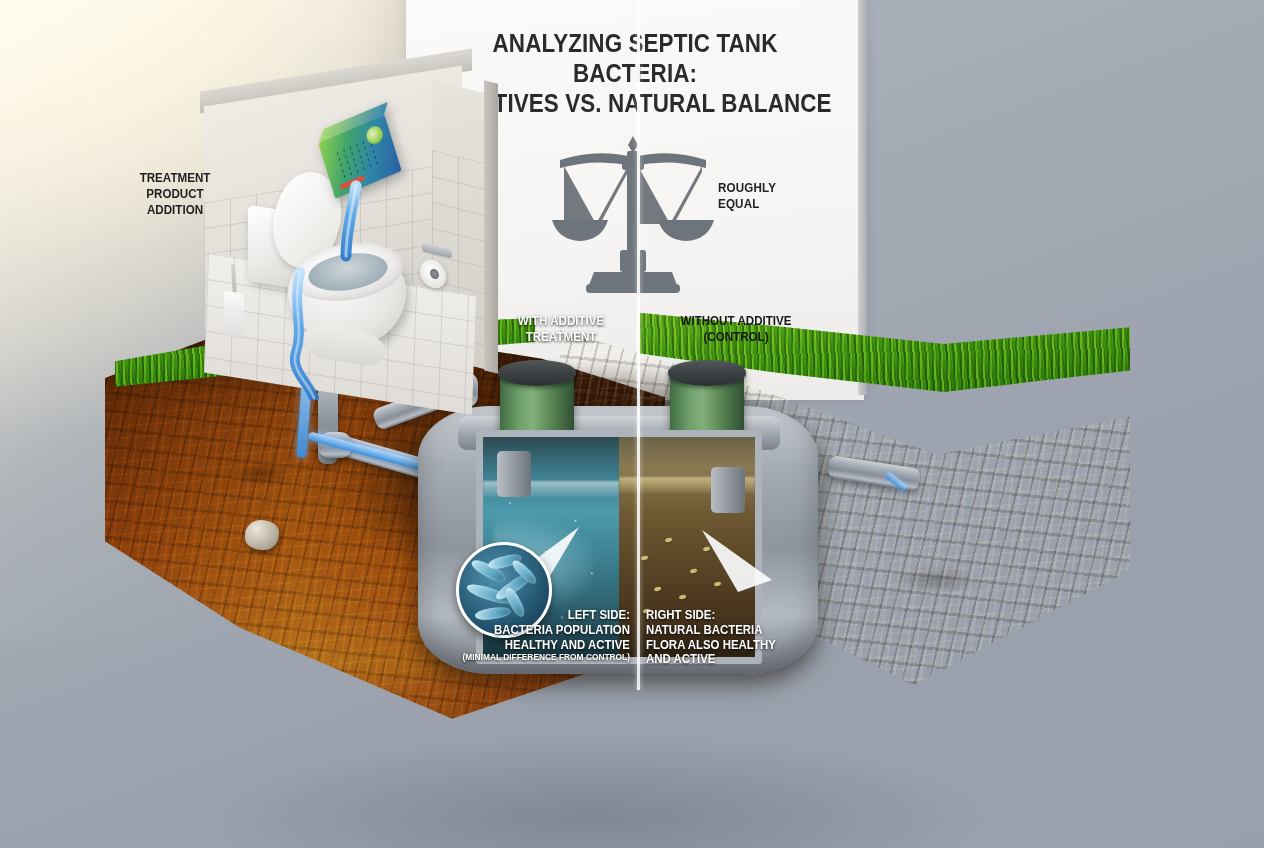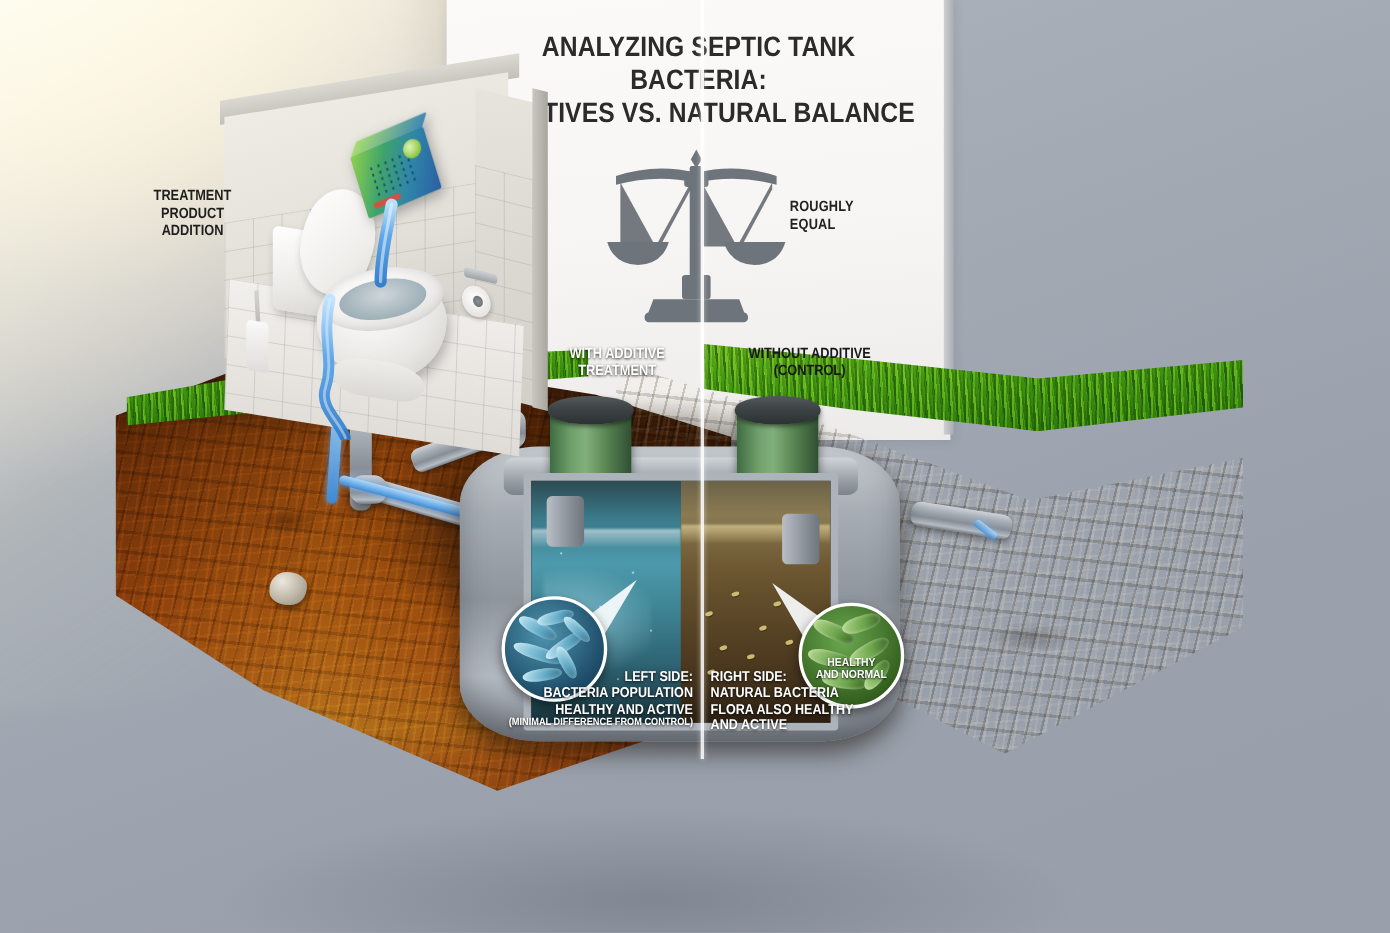--- a/index.html
+++ b/index.html
@@ -550,34 +550,20 @@
       <div class="rod b" style="left:32%; top:12%; width:38%; height:12%; transform:rotate(-14deg);"></div>
       <div class="rod b" style="left:8%; top:48%; width:52%; height:13%; transform:rotate(18deg);"></div>
       <div class="rod b" style="left:38%; top:40%; width:46%; height:12%; transform:rotate(-34deg);"></div>
       <div class="rod b" style="left:44%; top:58%; width:36%; height:12%; transform:rotate(62deg);"></div>
       <div class="rod b" style="left:18%; top:70%; width:40%; height:12%; transform:rotate(-8deg);"></div>
       <div class="rod b" style="left:56%; top:24%; width:34%; height:11%; transform:rotate(44deg);"></div>
       <div class="badge-text"></div>
     </div>
   </div>
 
-  <div class="callout" style="left:726px; top:548px;">
-    <div class="disc green">
-      <div class="rod g" style="left:10%; top:18%; width:44%; height:16%; transform:rotate(24deg);"></div>
-      <div class="rod g" style="left:40%; top:10%; width:40%; height:15%; transform:rotate(-18deg);"></div>
-      <div class="rod g" style="left:6%; top:46%; width:48%; height:16%; transform:rotate(14deg);"></div>
-      <div class="rod g" style="left:46%; top:38%; width:44%; height:15%; transform:rotate(-30deg);"></div>
-      <div class="rod g" style="left:20%; top:68%; width:46%; height:15%; transform:rotate(8deg);"></div>
-      <div class="rod g" style="left:58%; top:62%; width:36%; height:14%; transform:rotate(-52deg);"></div>
-      <div class="badge-text">
-        <div>HEALTHY</div>
-        <div>AND NORMAL</div>
-      </div>
-    </div>
-  </div>
 
   <div class="cap left">
     <div>LEFT SIDE:</div>
     <div>BACTERIA POPULATION</div>
     <div>HEALTHY AND ACTIVE</div>
     <div class="small">(MINIMAL DIFFERENCE FROM CONTROL)</div>
   </div>
   <div class="cap right">
     <div>RIGHT SIDE:</div>
     <div>NATURAL BACTERIA</div>

